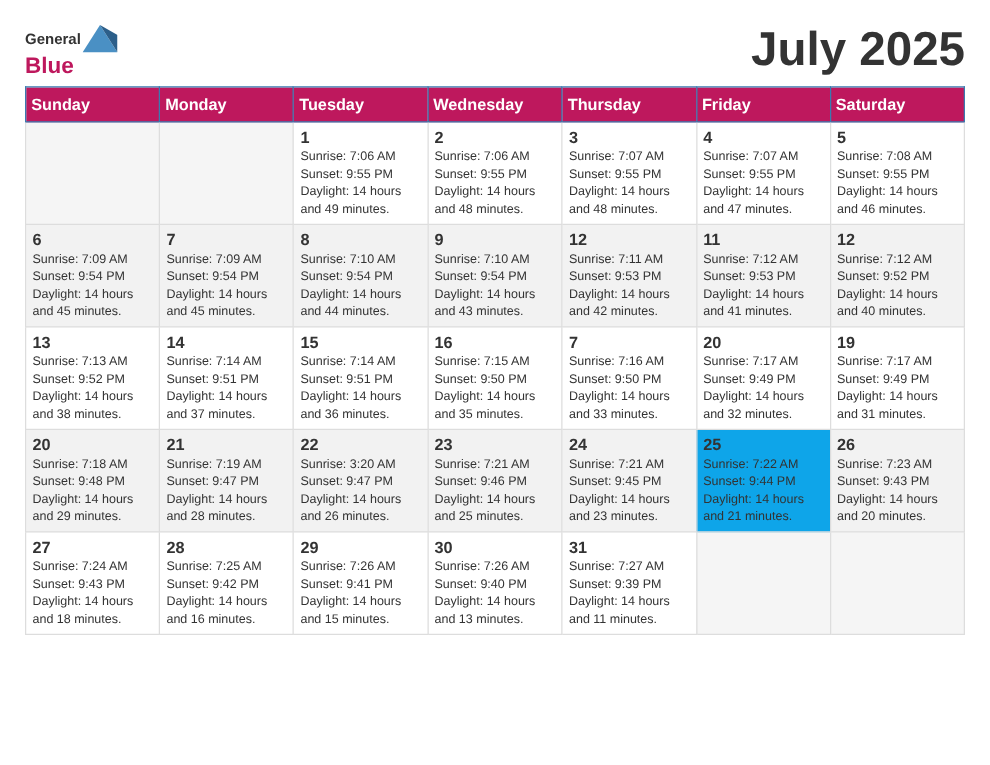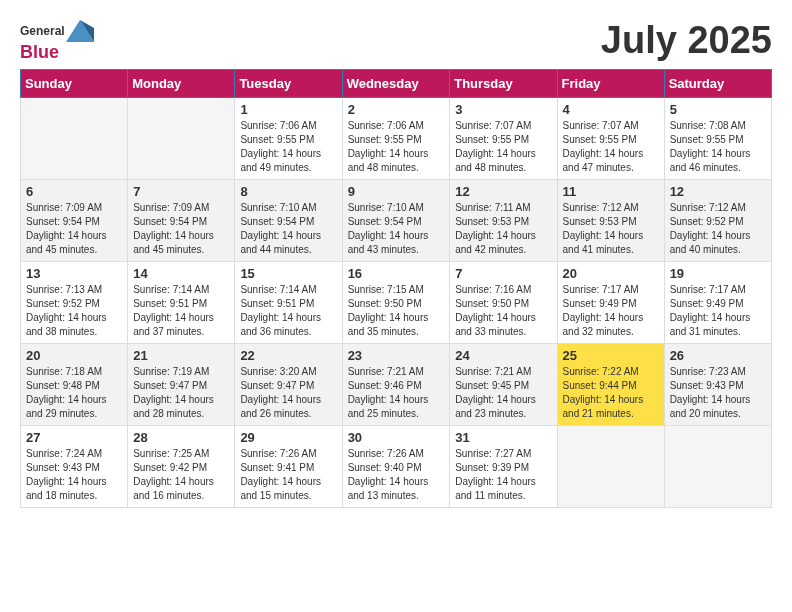--- a/index.html
+++ b/index.html
@@ -260,21 +260,21 @@
           <div class="day-info" style="white-space: pre-line;">Sunrise: 7:21 AM
 Sunset: 9:46 PM
 Daylight: 14 hours and 25 minutes.</div>
         </td>
         <td style="background: rgb(242, 242, 242);">
           <div class="day-number">24</div>
           <div class="day-info" style="white-space: pre-line;">Sunrise: 7:21 AM
 Sunset: 9:45 PM
 Daylight: 14 hours and 23 minutes.</div>
         </td>
-        <td style="background: #fde047;">
+        <td style="background: #0ea5e9;">
           <div class="day-number">25</div>
           <div class="day-info" style="white-space: pre-line;">Sunrise: 7:22 AM
 Sunset: 9:44 PM
 Daylight: 14 hours and 21 minutes.</div>
         </td>
         <td style="background: rgb(242, 242, 242);">
           <div class="day-number">26</div>
           <div class="day-info" style="white-space: pre-line;">Sunrise: 7:23 AM
 Sunset: 9:43 PM
 Daylight: 14 hours and 20 minutes.</div>

